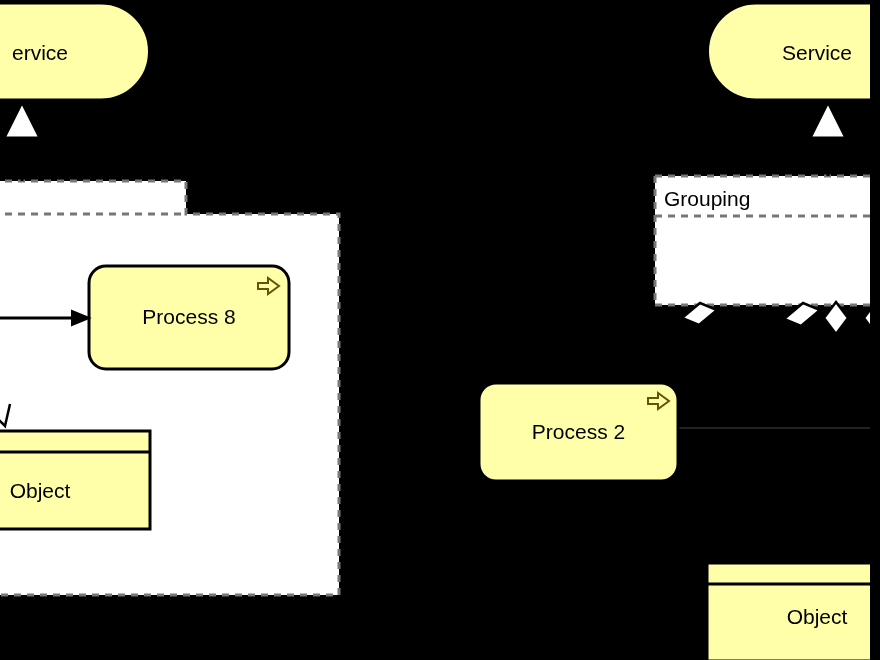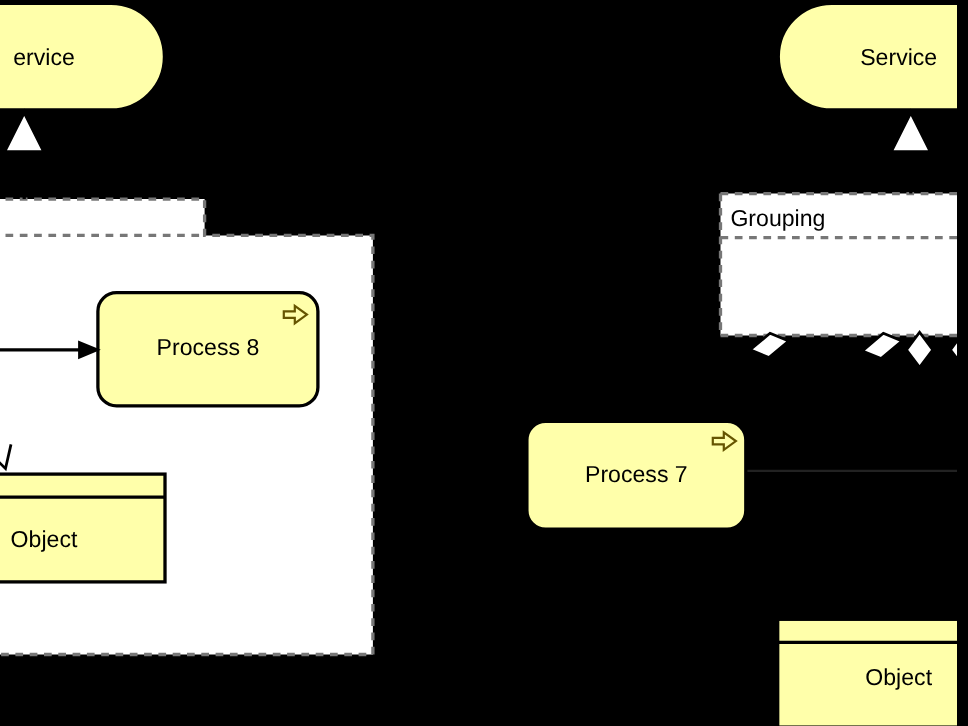--- a/index.html
+++ b/index.html
@@ -142,17 +142,17 @@
   <div class="node-label label-center" style="left:-70px; top:42px; width:220px;">ervice</div>
 
   <div class="node-label label-center" style="left:89px; top:306px; width:200px;">Process 8</div>
 
   <div class="node-label label-center" style="left:-70px; top:480px; width:220px;">Object</div>
 
   <div class="node-label label-center" style="left:707px; top:42px; width:220px;">Service</div>
 
   <div class="node-label label-left" style="left:664px; top:188px; width:250px;">Grouping</div>
 
-  <div class="node-label label-center" style="left:479px; top:421px; width:199px;">Process 7</div>
+  <div class="node-label label-center" style="left:479px; top:421px; width:199px;">Process 2</div>
 
   <div class="node-label label-center" style="left:707px; top:606px; width:220px;">Object</div>
 
 </div>
 
 </body></html>

